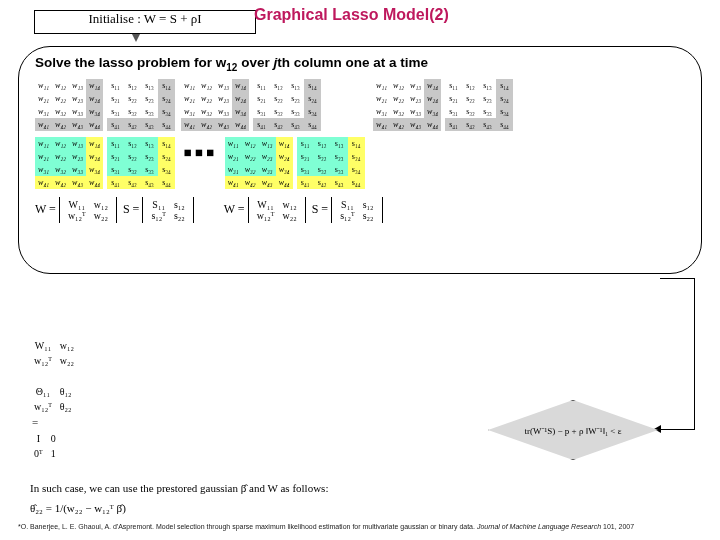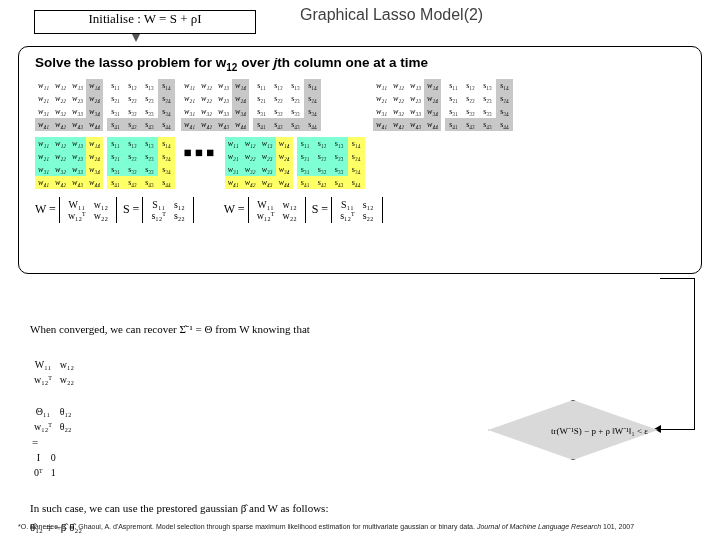--- a/index.html
+++ b/index.html
@@ -20,39 +20,38 @@
     display: flex;
     align-items: flex-start;
     justify-content: center;
     font-family: "Times New Roman", serif;
     font-size: 13px;
     background: #fff;
   }
   .title {
     position: absolute;
     left: 254px; top: 6px;
-    font-weight: normal;
+    font-weight: bold;
     font-size: 16px;
-    color: #404040;
-    margin-left: 46px;
+    color: #be185d;
   }
   .arrow-down {
     position: absolute;
     left: 132px; top: 34px;
     width: 0; height: 0;
     border-left: 4px solid transparent;
     border-right: 4px solid transparent;
     border-top: 8px solid #555;
   }
   .main-panel {
     position: absolute;
     left: 18px; top: 46px;
     width: 684px; height: 228px;
     border: 1.5px solid #000;
-    border-radius: 10px;
+    border-radius: 32px;
     padding: 8px 16px;
     background: #fff;
   }
   .panel-title {
     font-size: 13.5px;
     font-weight: bold;
     margin-bottom: 6px;
   }
   .panel-title .sub { font-size: 10px; vertical-align: sub; }
   .panel-title .ital { font-style: italic; font-weight: bold; }
@@ -110,21 +109,21 @@
     line-height: 1.5;
   }
   .conv-block .bmat { margin: 2px 2px; }
   .conv-block .eqline { margin: 3px 0; }
   .diamond {
     position: absolute;
     left: 488px; top: 400px;
     width: 170px; height: 60px;
     display: flex;
     align-items: center;
-    justify-content: flex-end;
+    justify-content: center;
   }
   .diamond-shape {
     position: absolute;
     width: 100%; height: 100%;
     background: #d9d9d9;
     border: 1px solid #444;
     clip-path: polygon(50% 0%, 100% 50%, 50% 100%, 0% 50%);
   }
   .diamond-text {
     position: relative;
@@ -547,21 +546,20 @@
     </span>
   </div>
 </div>
 
 <div class="connector-h2"></div>
 <div class="connector-v"></div>
 <div class="connector-h1"></div>
 <div class="arrow-left"></div>
 
 <div class="conv-block">
-  <div class="eqline">When converged, we can recover Σ̂⁻¹ = Θ from W knowing that</div>
   <div class="eqline">
     <span class="bmat"><table>
           <tbody>
             <tr>
               <td>W₁₁</td>
               <td>w₁₂</td>
             </tr>
             <tr>
               <td>w₁₂ᵀ</td>
               <td>w₂₂</td>
@@ -588,21 +586,20 @@
               <td>0</td>
             </tr>
             <tr>
               <td>0ᵀ</td>
               <td>1</td>
             </tr>
           </tbody>
         </table></span>
   </div>
   <div class="eqline">In such case, we can use the prestored gaussian β̂ and W as follows:</div>
-  <div class="eqline">θ̂₁₂ = −β̂ θ̂₂₂</div>
   <div class="eqline">θ̂₂₂ = 1/(w₂₂ − w₁₂ᵀ β̂)</div>
 </div>
 
 <div class="diamond">
   <div class="diamond-shape"></div>
   <div class="diamond-text">tr(W⁻¹S) − p + ρ ‖W⁻¹‖₁ &lt; ε</div>
 </div>
 
 <div class="citation">
   <span>*O. Banerjee, L. E. Ghaoui, A. d'Aspremont. Model selection through sparse maximum likelihood estimation for multivariate gaussian or binary data. </span><span class="ital">Journal of Machine Language Research</span><span> 101, 2007</span>

